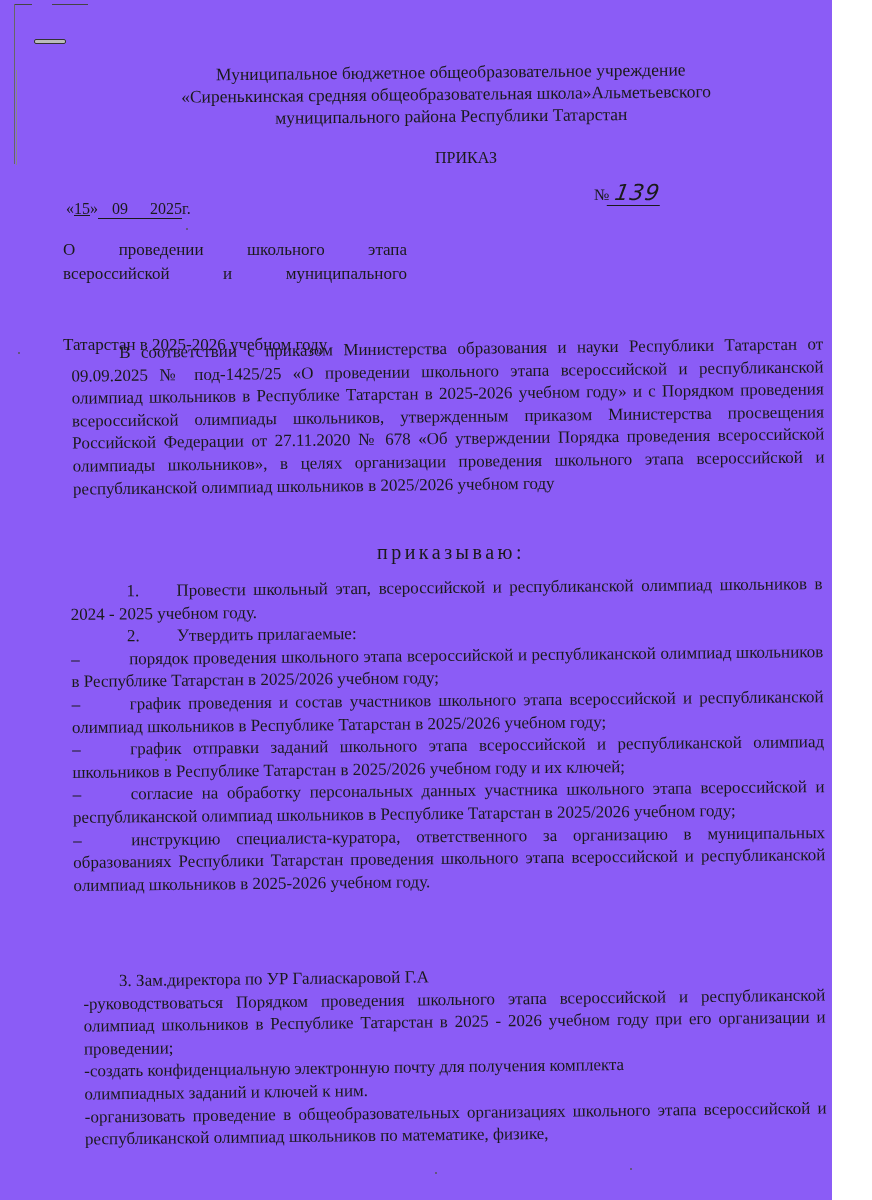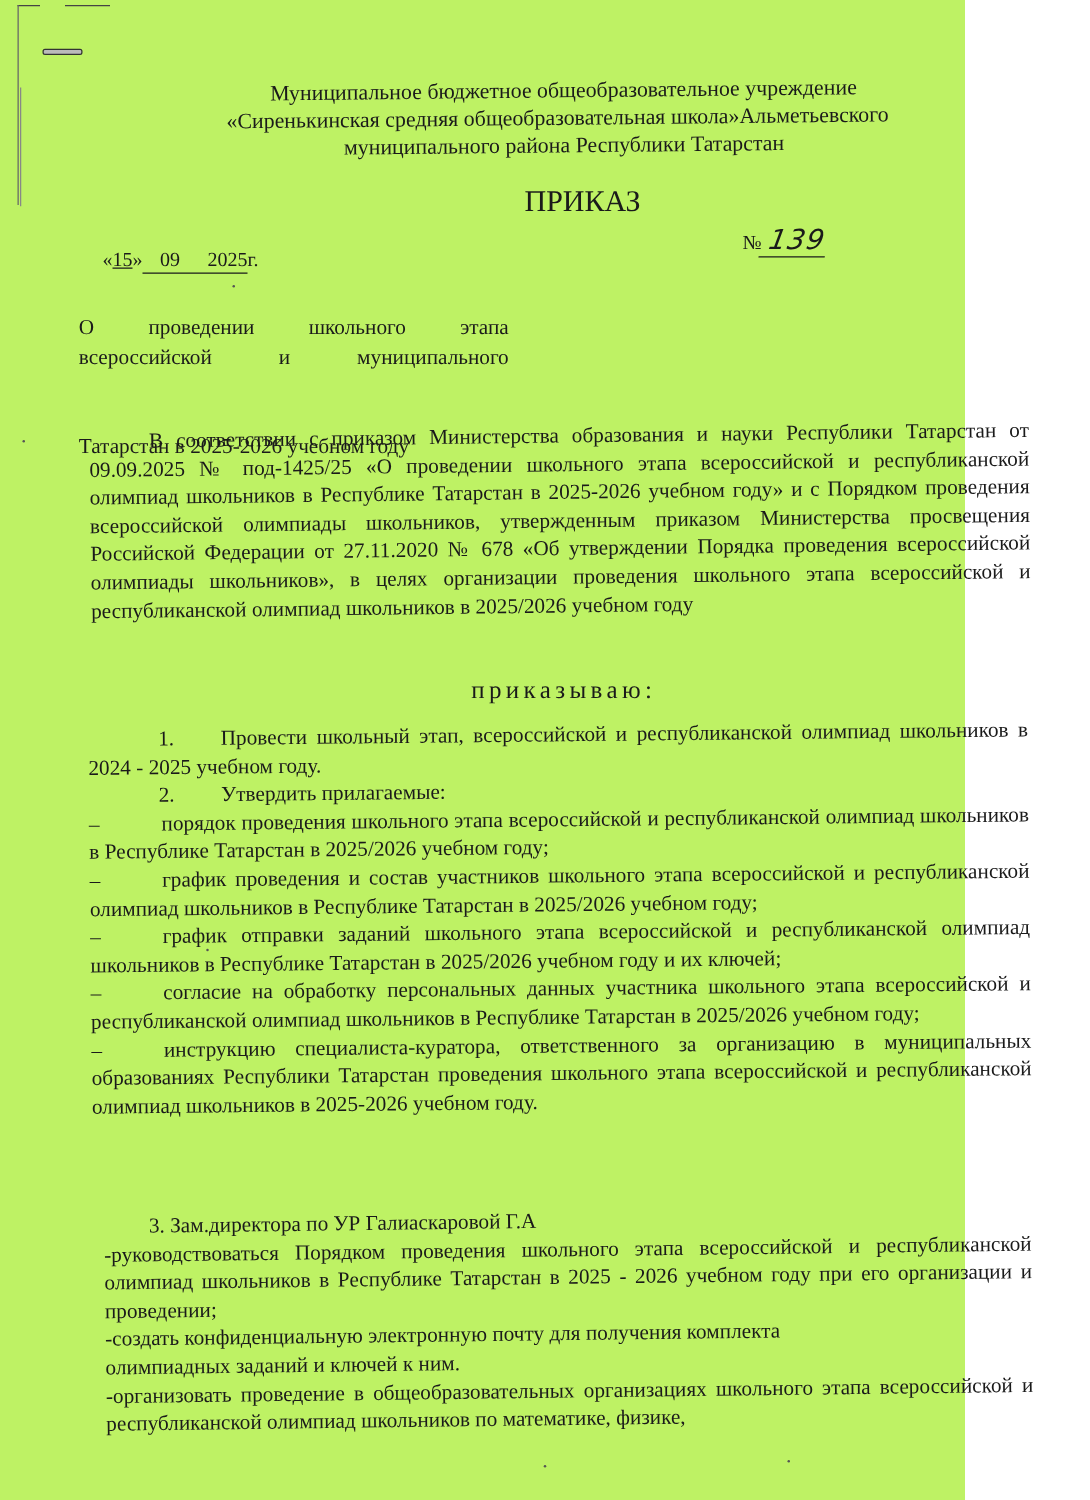--- a/index.html
+++ b/index.html
@@ -11,23 +11,23 @@
       width: 872px;
       height: 1200px;
       position: relative;
       overflow: hidden;
       font-family: "Liberation Serif", "DejaVu Serif", serif;
       color: #1a1a1a;
     }
     .page {
       position: absolute;
       left: 0; top: 0;
-      width: 772px;
+      width: 832px;
       height: 1200px;
-      background: #bef264;
+      background: #8b5cf6;
     }
     
     .scan-top-dash-1 { position:absolute; left:14px; top:4px; width:18px; height:1px; background:#444; }
     .scan-top-dash-2 { position:absolute; left:52px; top:4px; width:36px; height:1px; background:#444; }
     .scan-left-line { position:absolute; left:14px; top:4px; width:1px; height:160px; background:#666; }
     .scan-left-line-2 { position:absolute; left:16px; top:70px; width:1px; height:95px; background:#888; }
     .scan-stamp-mark { position:absolute; left:34px; top:39px; width:30px; height:3px; border:1px solid #333; border-radius:2px; background:#bbb; }
     .scan-dot { position:absolute; width:2px; height:2px; background:#555; border-radius:1px; }
 
     .header {
@@ -42,28 +42,28 @@
     .header div { white-space: nowrap; }
     .header .l1 { padding-left: 30px; }
     .header .l2 { padding-left: 20px; }
     .header .l3 { padding-left: 30px; }
 
     .title {
       position: absolute;
       left: 0; width: 872px;
       top: 149px;
       text-align: center;
-      font-size: 24px;
+      font-size: 16px;
       padding-left: 60px;
       box-sizing: border-box;
     }
 
     .date-line {
       position: absolute;
-      left: 82px;
+      left: 66px;
       top: 200px;
       font-size: 16px;
       white-space: nowrap;
     }
     .date-line .u { text-decoration: underline; }
     .date-line .gap1 { display:inline-block; width:14px; }
     .date-line .gap2 { display:inline-block; width:22px; }
     .date-line .filler { display:inline-block; border-bottom:1px solid #1a1a1a; }
 
     .number {
@@ -80,21 +80,21 @@
       font-size: 22px;
       letter-spacing: 1px;
       border-bottom: 1px solid #1a1a1a;
       padding: 0 2px 0 6px;
       transform: skewX(-10deg);
     }
 
     .subject {
       position: absolute;
       left: 63px;
-      top: 250px;
+      top: 238px;
       width: 344px;
       font-size: 17px;
       line-height: 23.5px;
       text-align: justify;
       text-align-last: justify;
     }
     .subject .last { text-align-last: left; margin-top: 48px; }
 
     .body-text {
       position: absolute;

